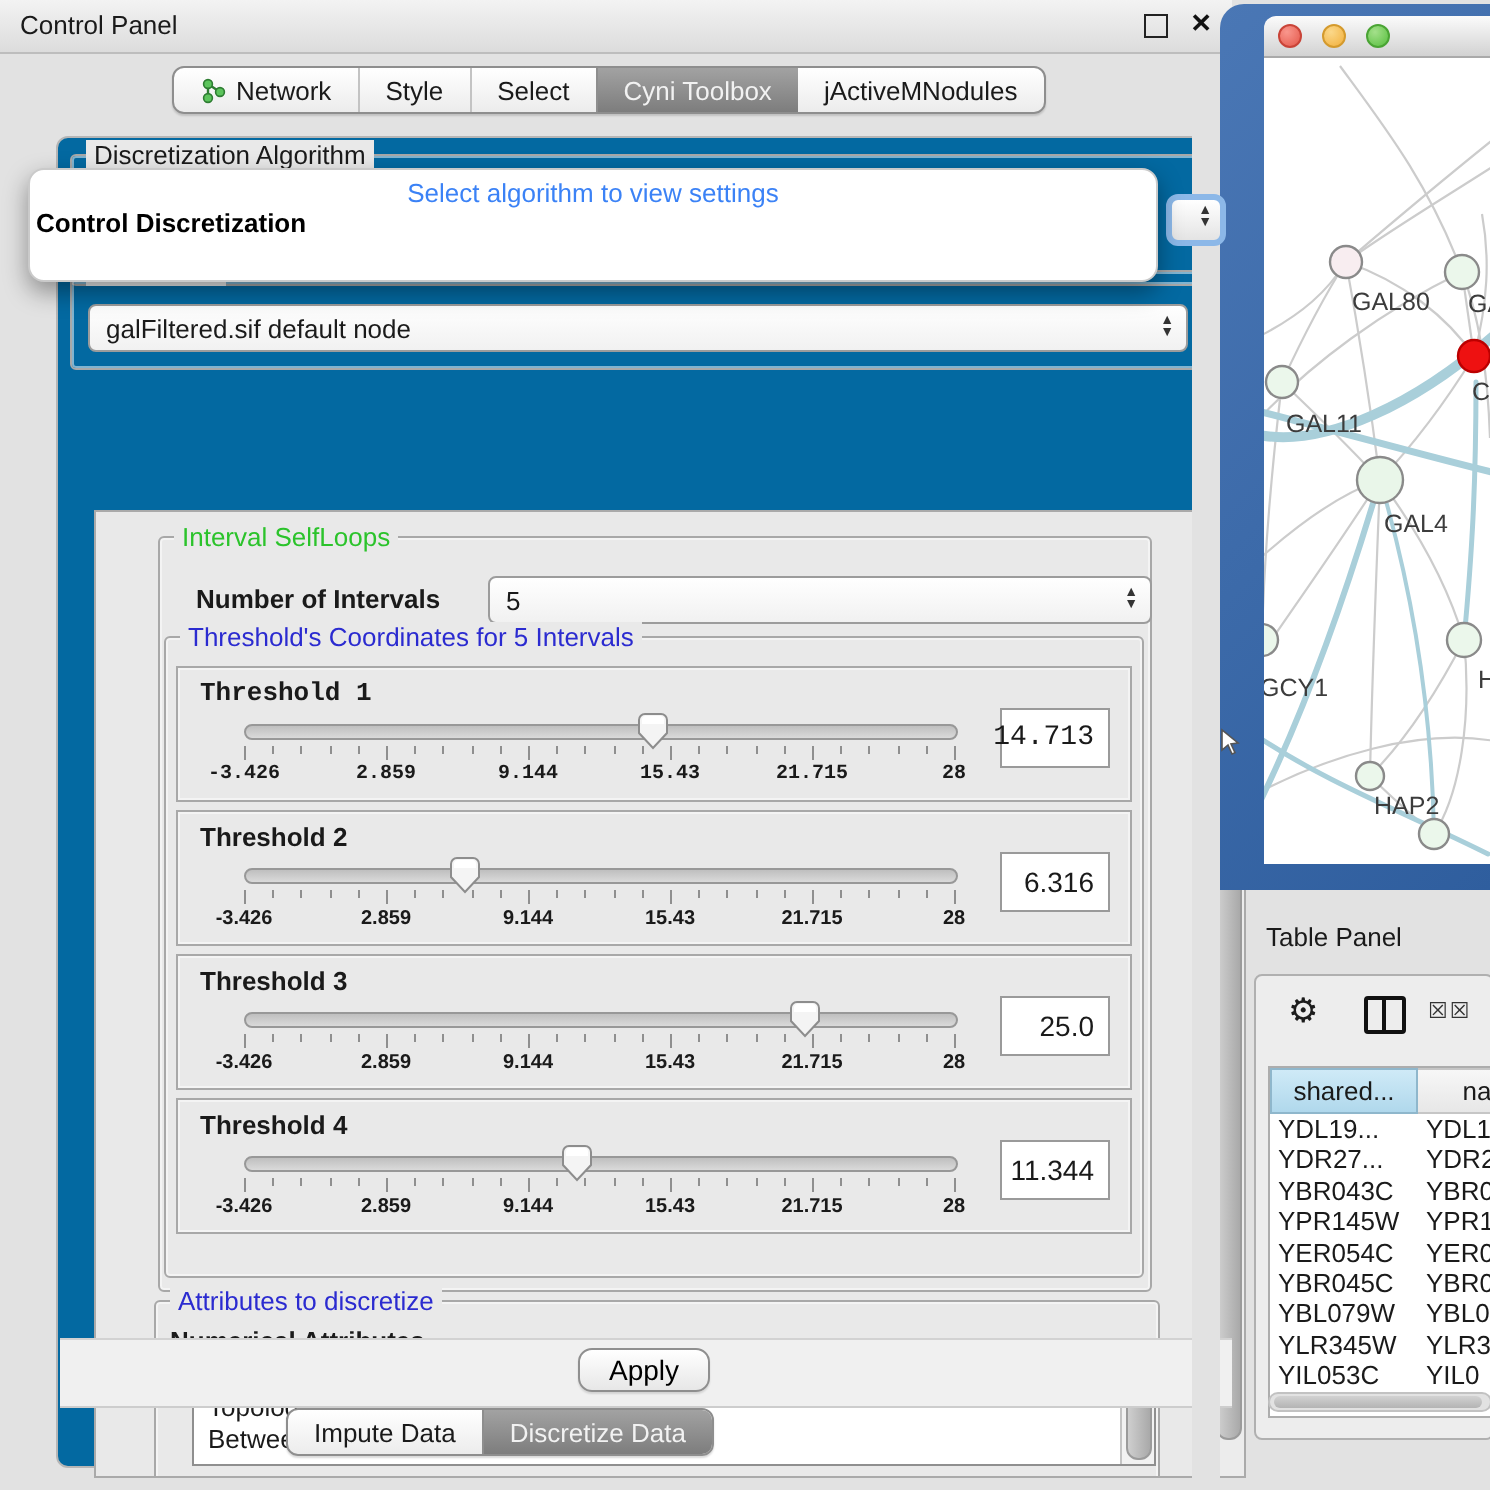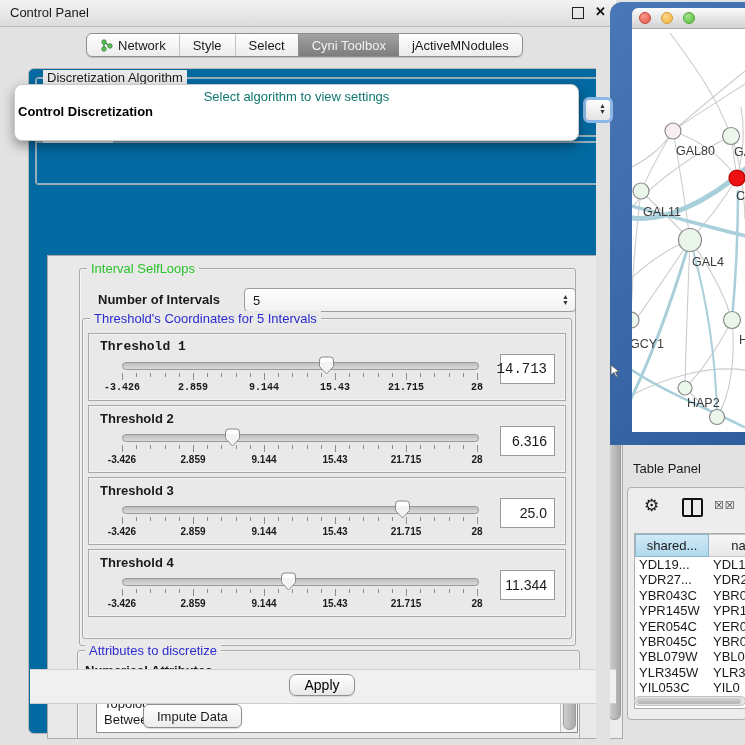--- a/index.html
+++ b/index.html
@@ -52,21 +52,21 @@
   
   .listbox{position:absolute;background:#fff;border:1px solid #8f8f8f;font-size:13px;overflow:hidden;}
   .listbox .li{padding-left:7px;line-height:16px;white-space:nowrap;}
   .btn{position:absolute;border:1px solid #8f8f8f;border-radius:7px;background:linear-gradient(#ffffff,#e7e7e7);
        font-size:14px;display:flex;align-items:center;justify-content:center;box-shadow:0 1px 1px rgba(0,0,0,.12);}
   .apply-strip{position:absolute;left:1px;right:1px;top:600px;height:33px;background:#f0f0f0;
                border-top:1px solid #d2d2d2;border-bottom:1px solid #cdcdcd;}
   
   .popup{left:14px;top:84px;width:563px;height:55px;background:#fff;border:1px solid #cacaca;border-radius:8px;
          box-shadow:0 5px 12px rgba(0,0,0,.38);z-index:50;font-size:13px;}
-  .popup .hint{position:absolute;top:4px;left:0;right:0;text-align:center;color:#0f766e;}
+  .popup .hint{position:absolute;top:4px;left:0;right:0;text-align:center;color:#3b82f6;}
   .popup .it1{position:absolute;top:19px;left:3px;font-weight:bold;color:#000;white-space:nowrap;}
   .popup .it2{position:absolute;top:35px;left:3px;color:#000;white-space:nowrap;}
   
   .net-desktop{left:610px;top:2px;width:135px;height:443px;border-radius:12px 0 0 0;
                background:linear-gradient(135deg,#4a77b5,#2f5e9e);}
   .mac-titlebar{left:632px;top:8px;width:113px;height:20px;border-radius:6px 0 0 0;
                 background:linear-gradient(#fbfbfb,#d2d2d2);border-bottom:1px solid #aaa;}
   .light{position:absolute;top:4px;width:12px;height:12px;border-radius:50%;box-sizing:border-box;}
   .net-canvas{left:632px;top:29px;width:113px;height:403px;background:#fff;overflow:hidden;}
   
@@ -132,20 +132,24 @@
 
   <div class="group" style="left:6px;top:8px;width:574px;height:64px;">
     <span class="gtitle">Discretization Algorithm</span>
   </div>
   <div class="abs focus-combo" style="left:554px;top:28px;width:24px;height:20px;z-index:1;">
     <span class="arrows" style="position:absolute;right:4px;top:3px;font-size:7px;line-height:6px;color:#333;">▲<br>▼</span>
   </div>
 
   <div class="group" style="left:6px;top:66px;width:574px;height:48px;">
     <span class="gtitle">Table Data</span>
+    <div class="combo" style="left:8px;top:16px;width:540px;height:22px;">
+      <span>galFiltered.sif default node</span>
+      <span class="arrows">▲<br>▼</span>
+    </div>
   </div>
 
   <div class="abs scrollpane">
 
     <div class="group" style="left:31px;top:12px;width:495px;height:376px;">
       <span class="gtitle green">Interval SelfLoops</span>
       <span class="abs" style="left:18px;top:23px;font-size:13px;font-weight:bold;">Number of Intervals</span>
       <div class="combo" style="left:164px;top:19px;width:322px;height:22px;">
         <span>5</span>
         <span class="arrows">▲<br>▼</span>
@@ -344,20 +348,23 @@
 
   <div class="apply-strip"></div>
   <button class="btn" style="left:260px;top:605px;width:66px;height:22px;">Apply</button>
 </div>
 
 <div class="abs" style="left:143px;top:704px;">
   <div class="segbar" id="bottomTabs">
       <div class="seg">
         <span>Impute Data</span>
       </div>
+      <div class="seg sel">
+        <span>Discretize Data</span>
+      </div>
     </div>
 </div>
 
 <div class="abs popup">
   <div class="hint">Select algorithm to view settings</div>
   <div class="it1">Control Discretization</div>
 </div>
 
 <div class="abs gap-right"></div>
 

